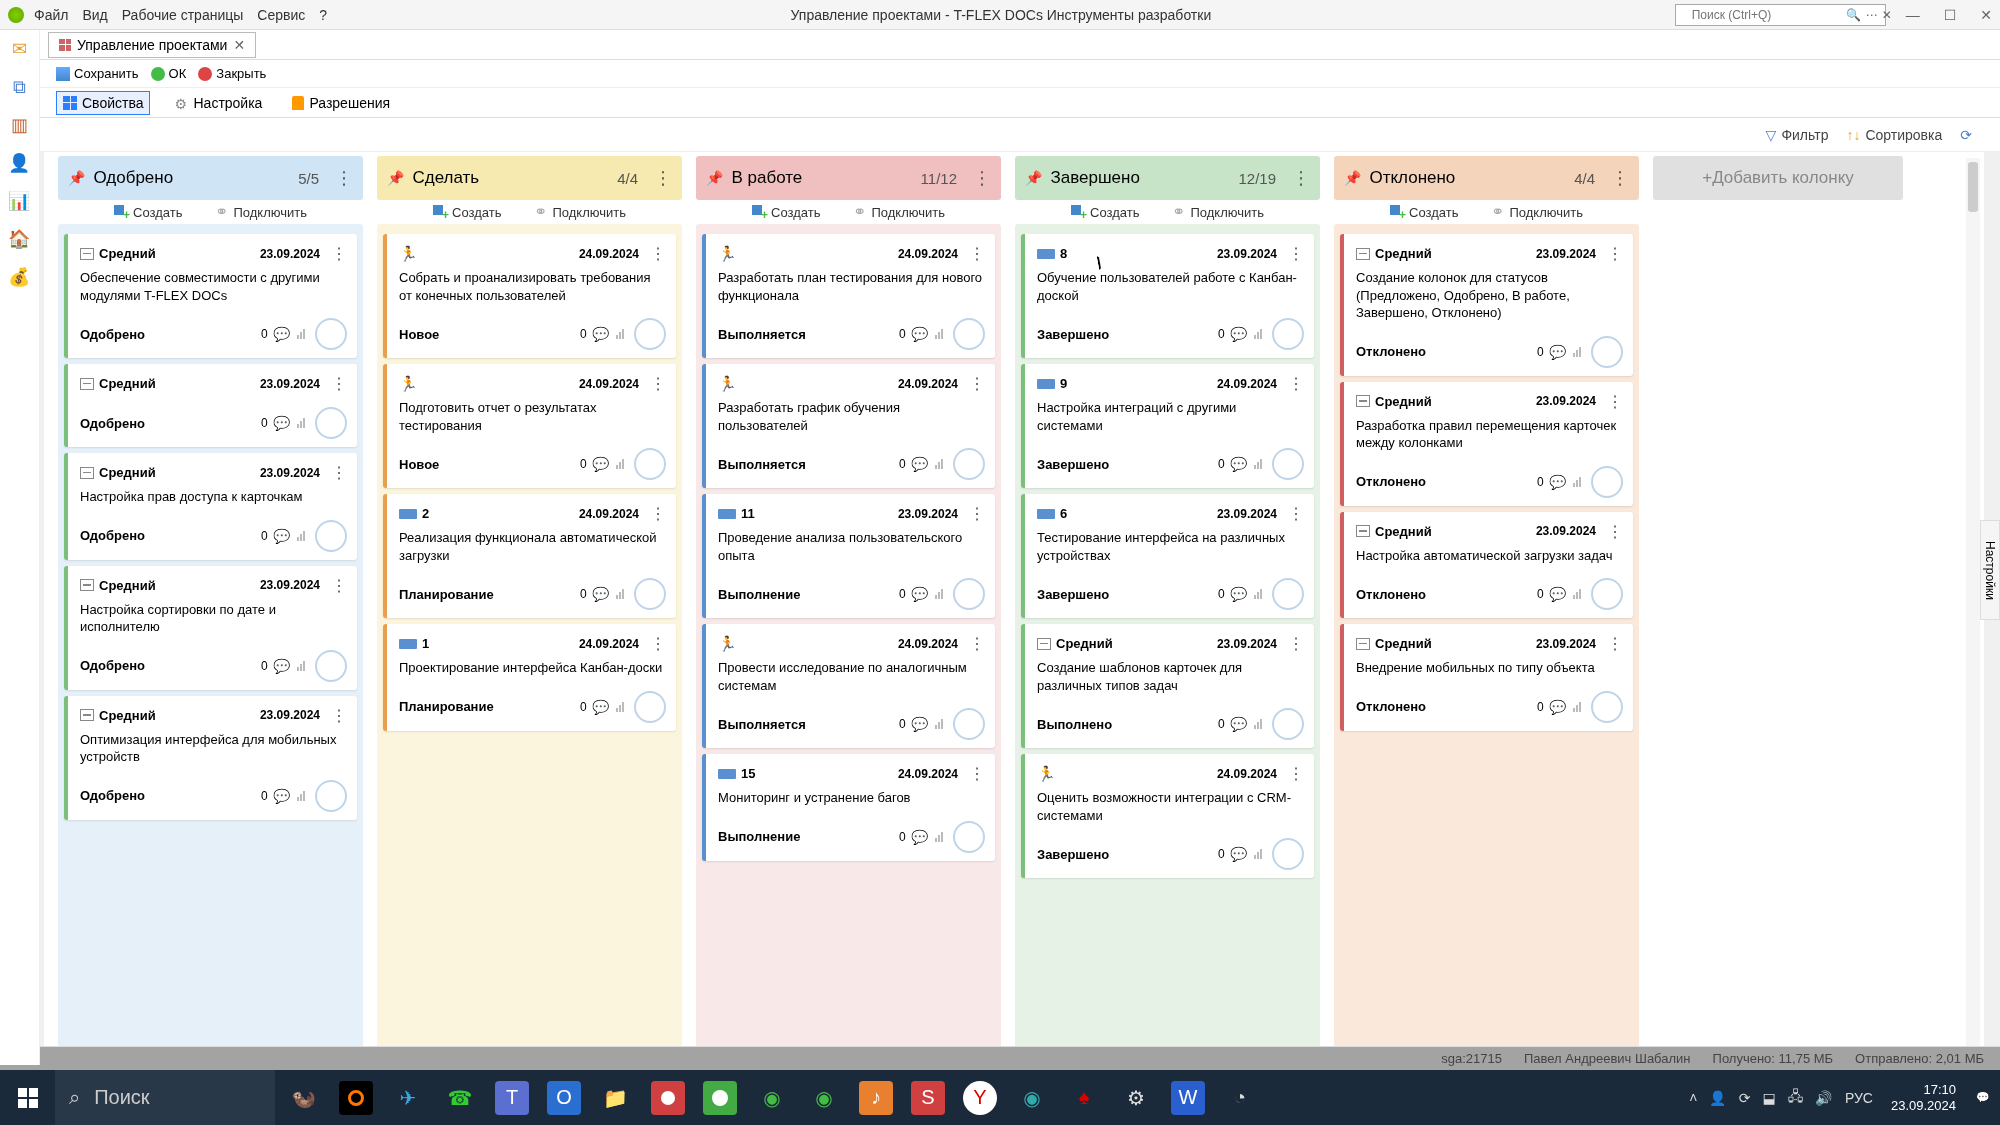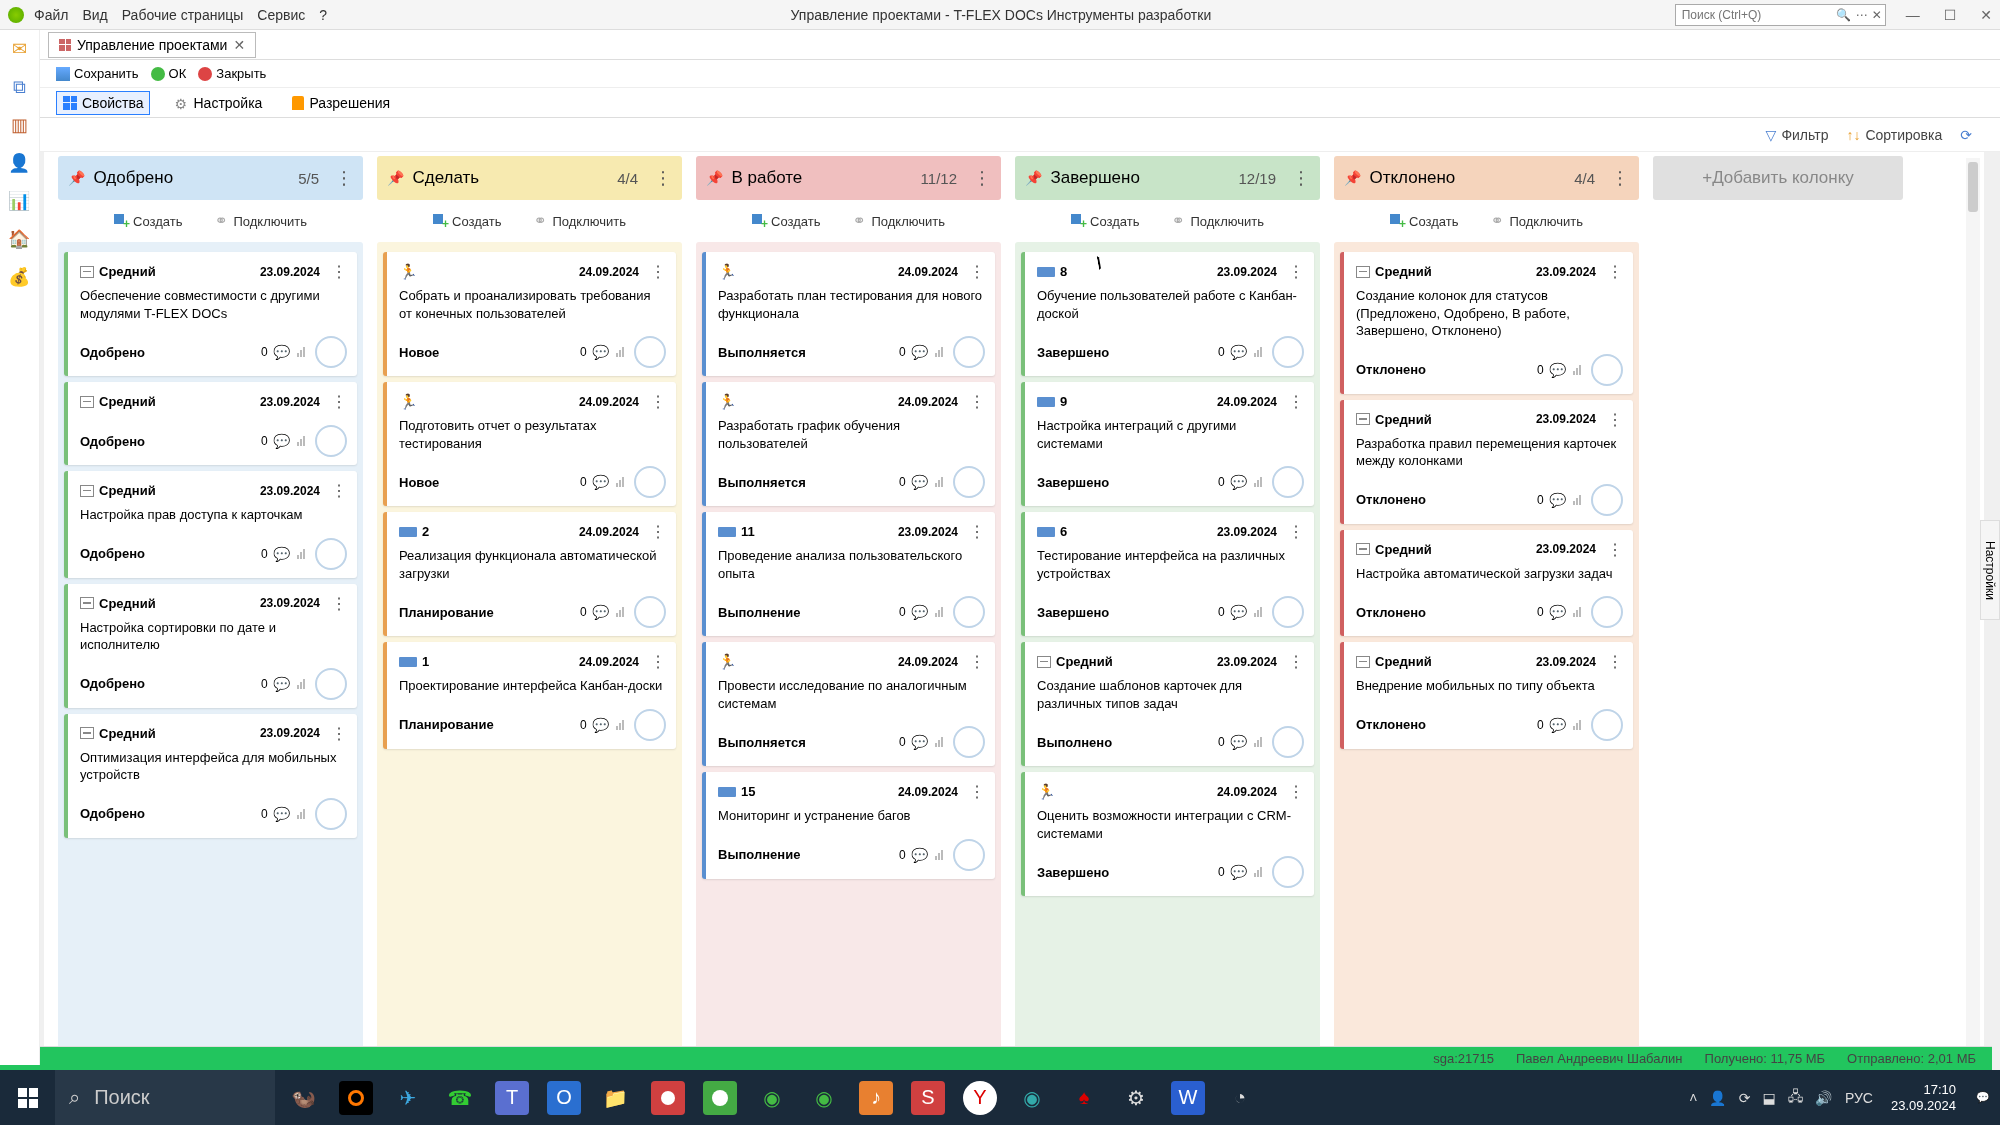--- a/index.html
+++ b/index.html
@@ -3,21 +3,21 @@
 <meta charset="utf-8">
 <style>
 * { margin: 0; padding: 0; box-sizing: border-box; font-family: "Segoe UI", Arial, sans-serif; }
 body { background: #f0f0f0; font-size: 11px; width: 2000px; height: 1125px; overflow: hidden; position: relative; }
 
 
 .titlebar { height: 30px; background: #f5f5f5; display: flex; align-items: center; padding: 0 8px; border-bottom: 1px solid #ddd; }
 .titlebar .app-icon { width: 16px; height: 16px; border-radius: 50%; background: radial-gradient(#8c0, #5a0); margin-right: 10px; }
 .titlebar .menu { display: flex; gap: 14px; font-size: 14px; color: #333; }
 .titlebar .title { flex: 1; text-align: center; font-size: 14px; color: #333; }
-.titlebar .search-box { width: 211px; height: 22px; border: 1px solid #aaa; background: #fff; display: flex; align-items: center; padding: 0 6px; font-size: 12px; color: #999; }
+.titlebar .search-box { width: 211px; height: 22px; border: 1px solid #aaa; background: #fff; display: flex; align-items: center; padding: 0 16px; font-size: 12px; color: #999; }
 .titlebar .search-box input { border: none; outline: none; flex: 1; font-size: 12px; color: #333; }
 .titlebar .search-box .search-icons { display: flex; gap: 4px; color: #666; }
 .titlebar .win-controls { display: flex; gap: 24px; margin-left: 20px; font-size: 14px; color: #666; }
 
 
 .tabrow { height: 30px; background: #fff; display: flex; align-items: center; padding-left: 48px; border-bottom: 1px solid #ddd; }
 .tab { display: flex; align-items: center; gap: 6px; padding: 4px 10px; border: 1px solid #bbb; background: #fff; font-size: 14px; }
 .tab .tab-icon { width: 12px; height: 12px; display: inline-block; }
 .tab .close-x { color: #666; cursor: pointer; }
 
@@ -53,21 +53,21 @@
 .col-header { height: 44px; border-radius: 3px; display: flex; align-items: center; padding: 0 10px; font-size: 17px; gap: 8px; position: relative; }
 .col-header .pin { font-size: 14px; }
 .col-header .col-count { margin-left: auto; font-size: 15px; color: #555; }
 .col-header .col-menu { margin-left: 8px; font-size: 18px; color: #555; cursor: pointer; }
 .col-blue { background: #cfe4f5; }
 .col-yellow { background: #f7eab0; }
 .col-red { background: #f0bfbf; }
 .col-green { background: #c8e4c8; }
 .col-orange { background: #f5d4bc; }
 
-.col-actions { height: 42px; display: flex; align-items: center; justify-content: center; gap: 32px; font-size: 13px; color: #333; }
+.col-actions { height: 24px; display: flex; align-items: center; justify-content: center; gap: 32px; font-size: 13px; color: #333; text-align: right; }
 .col-actions .caction { display: flex; align-items: center; gap: 5px; }
 .col-actions .ico-create { width: 14px; height: 14px; position: relative; }
 .col-actions .ico-create::before { content: ""; width: 10px; height: 10px; background: #48c; display: block; }
 .col-actions .ico-create::after { content: "+"; color: #4b4; font-weight: bold; font-size: 12px; position: absolute; right: -2px; bottom: -3px; }
 .col-actions .ico-conn { width: 14px; height: 14px; color: #aaa; font-size: 16px; line-height: 14px; }
 
 .col-body { flex: 1; overflow: hidden; border-radius: 3px; padding: 4px 2px; }
 .col-body.blue-bg { background: #e6f0f8; }
 .col-body.yellow-bg { background: #fbf5de; }
 .col-body.red-bg { background: #f8e8e8; }
@@ -101,21 +101,21 @@
 .add-col { width: 250px; height: 44px; background: #e0e0e0; display: flex; align-items: center; justify-content: center; font-size: 17px; color: #888; border-radius: 3px; }
 
 
 .right-tab { position: absolute; right: 0; top: 520px; width: 20px; height: 100px; background: #f5f5f5; border: 1px solid #ddd; writing-mode: vertical-rl; text-align: center; font-size: 12px; display: flex; align-items: center; justify-content: center; }
 
 
 .vscroll { position: absolute; right: 20px; top: 158px; bottom: 62px; width: 14px; background: #f5f5f5; }
 .vscroll .thumb { width: 10px; margin-left: 2px; background: #ccc; height: 50px; margin-top: 4px; border-radius: 3px; }
 
 
-.statusbar { position: absolute; bottom: 55px; left: 0; right: 8px; height: 24px; background: #22c55e; border-top: 1px solid #ddd; display: flex; align-items: center; justify-content: flex-end; gap: 22px; padding: 0 16px; font-size: 13px; color: #444; }
+.statusbar { position: absolute; bottom: 55px; left: 0; right: 0; height: 24px; background: #a3a3a3; border-top: 1px solid #ddd; display: flex; align-items: center; justify-content: flex-end; gap: 22px; padding: 0 16px; font-size: 13px; color: #444; }
 .statusbar-left-arrow { position: absolute; left: 4px; bottom: 58px; color: #888; }
 
 
 .taskbar { position: absolute; bottom: 0; left: 0; right: 0; height: 55px; background: #1a2a3a; display: flex; align-items: center; }
 .taskbar .start { width: 55px; height: 55px; display: flex; align-items: center; justify-content: center; color: #fff; background: #1a2a3a; }
 .taskbar .start .win-icon { width: 20px; height: 20px; display: grid; grid-template-columns: 1fr 1fr; gap: 2px; }
 .taskbar .start .win-icon span { background: #fff; }
 .taskbar .search-area { width: 220px; height: 55px; background: #283848; display: flex; align-items: center; padding: 0 14px; gap: 14px; color: #ccc; font-size: 20px; }
 .taskbar .tb-icons { display: flex; align-items: center; gap: 18px; padding-left: 12px; }
 .taskbar .tb-icons .ticon { width: 34px; height: 34px; border-radius: 4px; display: flex; align-items: center; justify-content: center; font-size: 20px; }

